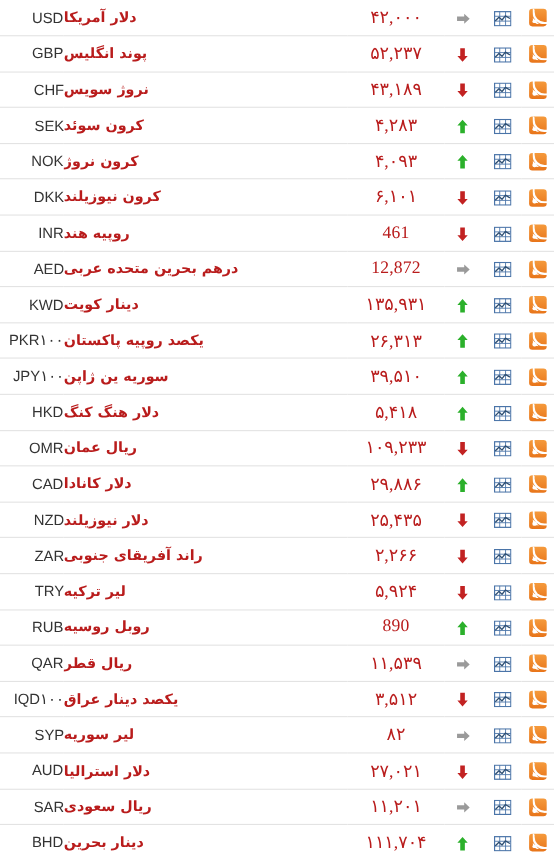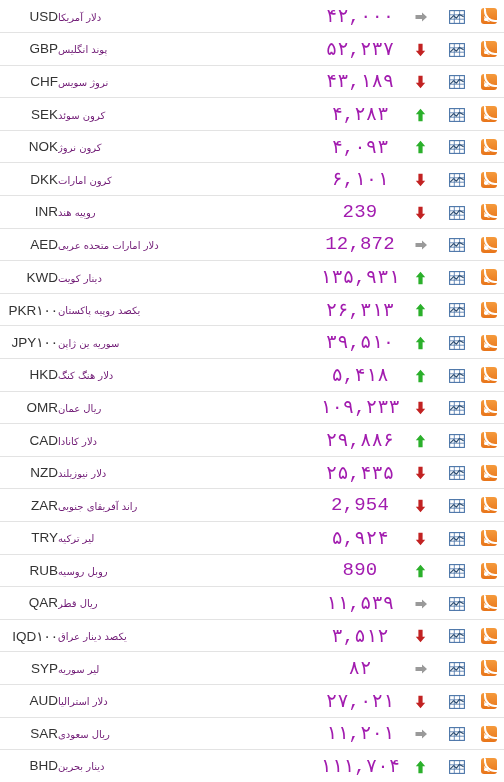--- a/index.html
+++ b/index.html
@@ -50,30 +50,31 @@
     font-size: 13.5px;
     color: #333333;
     direction: ltr;
     unicode-bidi: embed;
     display: inline-block;
     padding-left: 35px;
   }
 
   .name-text {
     font-family: "DejaVu Sans", "Liberation Sans", sans-serif;
-    font-size: 10px;
-    color: #701a75;
+    font-size: 13px;
+    color: #b91c1c;
     direction: rtl;
     display: inline-block;
+    font-weight: bold;
   }
 
   .value-text {
-    font-family: Liberation Mono, monospace;
-    font-size: 19px;
-    color: #a21caf;
+    font-family: Liberation Serif, serif;
+    font-size: 16px;
+    color: #b91c1c;
     direction: ltr;
     unicode-bidi: embed;
     display: inline-block;
     letter-spacing: 0.2px;
   }
 
   
   .rss-icon {
     display: inline-block;
     width: 16px;
@@ -232,55 +233,55 @@
               <line x1="5.3" y1="0.6" x2="5.3" y2="13.4" stroke="#4a74a8" stroke-width="0.8"></line>
               <line x1="10.6" y1="0.6" x2="10.6" y2="13.4" stroke="#4a74a8" stroke-width="0.8"></line>
               <line x1="0.6" y1="4.8" x2="15.4" y2="4.8" stroke="#4a74a8" stroke-width="0.8"></line>
               <line x1="0.6" y1="9.2" x2="15.4" y2="9.2" stroke="#4a74a8" stroke-width="0.8"></line>
               <polyline points="1.6,8.6 4.6,5.6 7.4,8.2 10.4,4.4 14.2,6.6" fill="none" stroke="#2f4f72" stroke-width="1.2" stroke-linejoin="round" stroke-linecap="round"></polyline>
             </svg></span></td>
         <td class="col-trend"><span class="trend-arrow"><svg viewBox="0 0 13 14" width="13" height="14">
               <path d="M5.5,13.2 L0.8,7.8 L3.4,7.8 L3.4,0.8 L7.6,0.8 L7.6,7.8 L10.2,7.8 Z" fill="#c22222"></path>
             </svg></span></td>
         <td class="col-value"><span class="value-text">۶,۱۰۱</span></td>
-        <td class="col-name"><span class="name-text">کرون امارات</span></td>
+        <td class="col-name"><span class="name-text">کرون نیوزیلند</span></td>
         <td class="col-code"><span class="code-text">DKK</span></td>
       </tr>
       <tr>
         <td class="col-rss"><span class="rss-icon"><span class="rss-arc2"></span></span></td>
         <td class="col-chart"><span class="chart-icon"><svg viewBox="0 0 16 14" width="16" height="14">
               <rect x="0.6" y="0.6" width="14.8" height="12.8" fill="#ffffff" stroke="#4a74a8" stroke-width="1.1"></rect>
               <line x1="5.3" y1="0.6" x2="5.3" y2="13.4" stroke="#4a74a8" stroke-width="0.8"></line>
               <line x1="10.6" y1="0.6" x2="10.6" y2="13.4" stroke="#4a74a8" stroke-width="0.8"></line>
               <line x1="0.6" y1="4.8" x2="15.4" y2="4.8" stroke="#4a74a8" stroke-width="0.8"></line>
               <line x1="0.6" y1="9.2" x2="15.4" y2="9.2" stroke="#4a74a8" stroke-width="0.8"></line>
               <polyline points="1.6,8.6 4.6,5.6 7.4,8.2 10.4,4.4 14.2,6.6" fill="none" stroke="#2f4f72" stroke-width="1.2" stroke-linejoin="round" stroke-linecap="round"></polyline>
             </svg></span></td>
         <td class="col-trend"><span class="trend-arrow"><svg viewBox="0 0 13 14" width="13" height="14">
               <path d="M5.5,13.2 L0.8,7.8 L3.4,7.8 L3.4,0.8 L7.6,0.8 L7.6,7.8 L10.2,7.8 Z" fill="#c22222"></path>
             </svg></span></td>
-        <td class="col-value"><span class="value-text">239</span></td>
+        <td class="col-value"><span class="value-text">461</span></td>
         <td class="col-name"><span class="name-text">روپیه هند</span></td>
         <td class="col-code"><span class="code-text">INR</span></td>
       </tr>
       <tr>
         <td class="col-rss"><span class="rss-icon"><span class="rss-arc2"></span></span></td>
         <td class="col-chart"><span class="chart-icon"><svg viewBox="0 0 16 14" width="16" height="14">
               <rect x="0.6" y="0.6" width="14.8" height="12.8" fill="#ffffff" stroke="#4a74a8" stroke-width="1.1"></rect>
               <line x1="5.3" y1="0.6" x2="5.3" y2="13.4" stroke="#4a74a8" stroke-width="0.8"></line>
               <line x1="10.6" y1="0.6" x2="10.6" y2="13.4" stroke="#4a74a8" stroke-width="0.8"></line>
               <line x1="0.6" y1="4.8" x2="15.4" y2="4.8" stroke="#4a74a8" stroke-width="0.8"></line>
               <line x1="0.6" y1="9.2" x2="15.4" y2="9.2" stroke="#4a74a8" stroke-width="0.8"></line>
               <polyline points="1.6,8.6 4.6,5.6 7.4,8.2 10.4,4.4 14.2,6.6" fill="none" stroke="#2f4f72" stroke-width="1.2" stroke-linejoin="round" stroke-linecap="round"></polyline>
             </svg></span></td>
         <td class="col-trend"><span class="trend-arrow"><svg viewBox="0 0 13 14" width="13" height="14">
               <path d="M0.5,5.0 L7.0,5.0 L7.0,2.4 L12.0,7.0 L7.0,11.6 L7.0,9.0 L0.5,9.0 Z" fill="#9a9a9a"></path>
             </svg></span></td>
         <td class="col-value"><span class="value-text">12,872</span></td>
-        <td class="col-name"><span class="name-text">دلار امارات متحده عربی</span></td>
+        <td class="col-name"><span class="name-text">درهم بحرین متحده عربی</span></td>
         <td class="col-code"><span class="code-text">AED</span></td>
       </tr>
       <tr>
         <td class="col-rss"><span class="rss-icon"><span class="rss-arc2"></span></span></td>
         <td class="col-chart"><span class="chart-icon"><svg viewBox="0 0 16 14" width="16" height="14">
               <rect x="0.6" y="0.6" width="14.8" height="12.8" fill="#ffffff" stroke="#4a74a8" stroke-width="1.1"></rect>
               <line x1="5.3" y1="0.6" x2="5.3" y2="13.4" stroke="#4a74a8" stroke-width="0.8"></line>
               <line x1="10.6" y1="0.6" x2="10.6" y2="13.4" stroke="#4a74a8" stroke-width="0.8"></line>
               <line x1="0.6" y1="4.8" x2="15.4" y2="4.8" stroke="#4a74a8" stroke-width="0.8"></line>
               <line x1="0.6" y1="9.2" x2="15.4" y2="9.2" stroke="#4a74a8" stroke-width="0.8"></line>
@@ -401,21 +402,21 @@
               <rect x="0.6" y="0.6" width="14.8" height="12.8" fill="#ffffff" stroke="#4a74a8" stroke-width="1.1"></rect>
               <line x1="5.3" y1="0.6" x2="5.3" y2="13.4" stroke="#4a74a8" stroke-width="0.8"></line>
               <line x1="10.6" y1="0.6" x2="10.6" y2="13.4" stroke="#4a74a8" stroke-width="0.8"></line>
               <line x1="0.6" y1="4.8" x2="15.4" y2="4.8" stroke="#4a74a8" stroke-width="0.8"></line>
               <line x1="0.6" y1="9.2" x2="15.4" y2="9.2" stroke="#4a74a8" stroke-width="0.8"></line>
               <polyline points="1.6,8.6 4.6,5.6 7.4,8.2 10.4,4.4 14.2,6.6" fill="none" stroke="#2f4f72" stroke-width="1.2" stroke-linejoin="round" stroke-linecap="round"></polyline>
             </svg></span></td>
         <td class="col-trend"><span class="trend-arrow"><svg viewBox="0 0 13 14" width="13" height="14">
               <path d="M5.5,13.2 L0.8,7.8 L3.4,7.8 L3.4,0.8 L7.6,0.8 L7.6,7.8 L10.2,7.8 Z" fill="#c22222"></path>
             </svg></span></td>
-        <td class="col-value"><span class="value-text">2,954</span></td>
+        <td class="col-value"><span class="value-text">۲,۲۶۶</span></td>
         <td class="col-name"><span class="name-text">راند آفریقای جنوبی</span></td>
         <td class="col-code"><span class="code-text">ZAR</span></td>
       </tr>
       <tr>
         <td class="col-rss"><span class="rss-icon"><span class="rss-arc2"></span></span></td>
         <td class="col-chart"><span class="chart-icon"><svg viewBox="0 0 16 14" width="16" height="14">
               <rect x="0.6" y="0.6" width="14.8" height="12.8" fill="#ffffff" stroke="#4a74a8" stroke-width="1.1"></rect>
               <line x1="5.3" y1="0.6" x2="5.3" y2="13.4" stroke="#4a74a8" stroke-width="0.8"></line>
               <line x1="10.6" y1="0.6" x2="10.6" y2="13.4" stroke="#4a74a8" stroke-width="0.8"></line>
               <line x1="0.6" y1="4.8" x2="15.4" y2="4.8" stroke="#4a74a8" stroke-width="0.8"></line>

